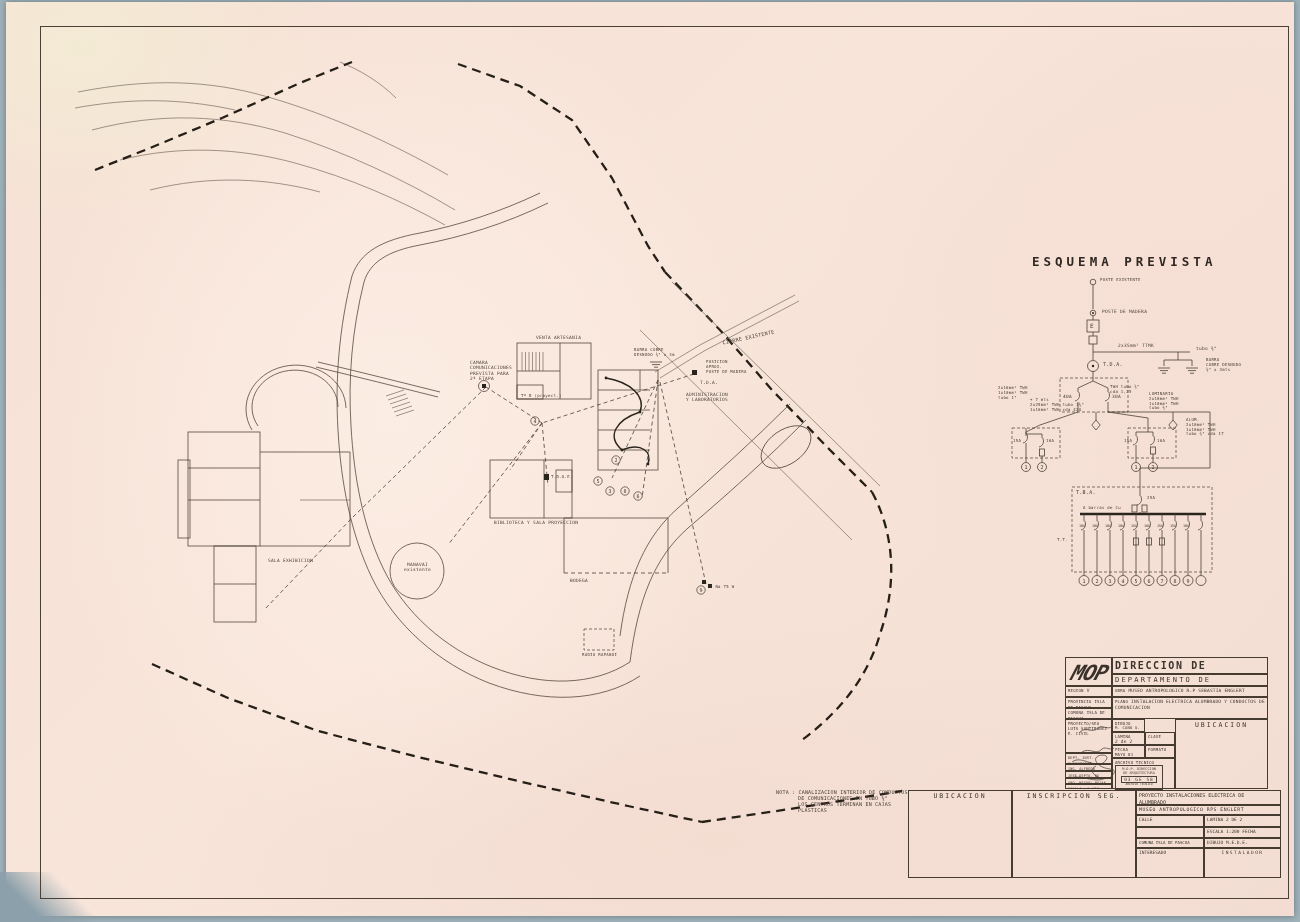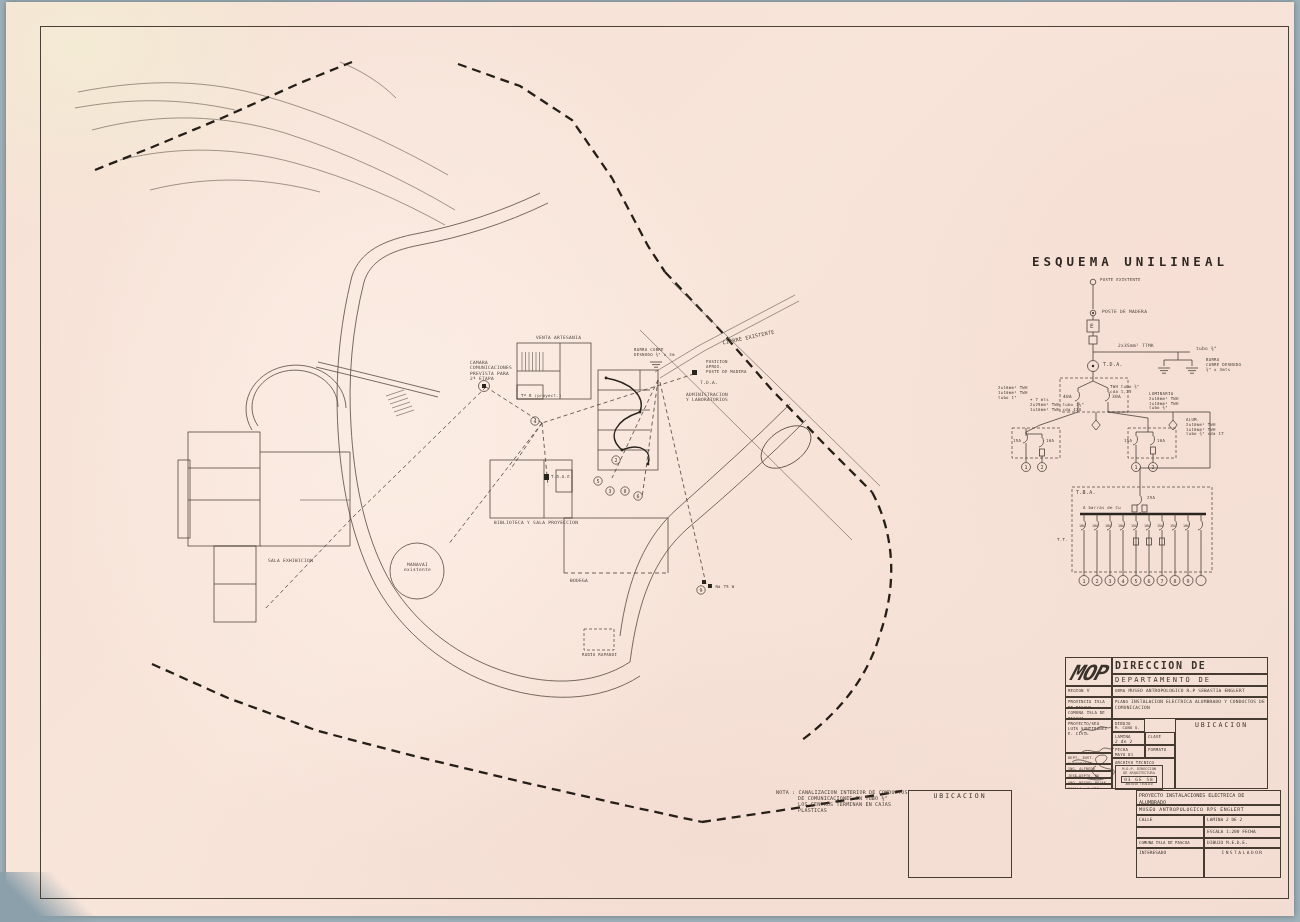--- a/index.html
+++ b/index.html
@@ -325,21 +325,21 @@
   <div class="lbl t45" style="left:404px;top:562px;text-align:center;">
     <div>MANAVAI</div>
       <div>existente</div>
   </div>
   <div class="lbl t45" style="left:570px;top:578px;">BODEGA</div>
   <div class="lbl t4" style="left:582px;top:653px;">RADIO RAPANUI</div>
   <div class="lbl t4" style="left:551px;top:475px;">T.D.A.E.</div>
   <div class="lbl t4" style="left:521px;top:394px;">Tº B (proyect.)</div>
   <div class="lbl t4" style="left:710px;top:585px;">2 Na 75 W</div>
 
-  <div class="esq-title">ESQUEMA UNILINEAL</div>
+  <div class="esq-title">ESQUEMA PREVISTA</div>
   <div class="lbl t4" style="left:1100px;top:278px;">POSTE EXISTENTE</div>
   <div class="lbl t45" style="left:1102px;top:309px;">POSTE DE MADERA</div>
   <div class="lbl t5" style="left:1103px;top:361px;">T.D.A.</div>
   <div class="lbl t45" style="left:1118px;top:343px;">2x35mm² TTMK</div>
   <div class="lbl t45" style="left:1196px;top:346px;">tubo ¾"</div>
   <div class="lbl t4" style="left:1206px;top:358px;">
     <div>BARRA</div>
       <div>COBRE DESNUDO</div>
       <div>¾" x 3mts</div>
   </div>
@@ -460,20 +460,23 @@
       <span class="cl" style="font-size:3.4px;">ESCALA</span>
       <span class="cv" style="font-size:3.6px;">1:100</span>
       
     </div>
   </div>
 
   <div class="tb" style="left:908px;top:790px;width:373px;height:88px;">
     <div class="cell hdrbox" style="left:0;top:0;width:104px;height:88px;">
       <span>UBICACION</span>
     </div>
+    <div class="cell hdrbox" style="left:104px;top:0;width:124px;height:88px;">
+      <span>INSCRIPCION SEG.</span>
+    </div>
     <div class="cell" style="left:228px;top:0;width:145px;height:15px;font-size:5px;line-height:1.3;">
       <div>PROYECTO INSTALACIONES ELECTRICA DE</div>
       <div>ALUMBRADO</div>
     </div>
     <div class="cell" style="left:228px;top:15px;width:145px;height:10px;font-size:4.8px;letter-spacing:.5px;">MUSEO ANTROPOLOGICO RPS ENGLERT</div>
     <div class="cell" style="left:228px;top:25px;width:68px;height:12px;">CALLE</div>
     <div class="cell" style="left:296px;top:25px;width:77px;height:12px;">LAMINA 2  DE  2</div>
     <div class="cell" style="left:228px;top:37px;width:68px;height:11px;"></div>
     <div class="cell" style="left:296px;top:37px;width:77px;height:11px;">ESCALA 1:200 FECHA</div>
     <div class="cell" style="left:228px;top:48px;width:68px;height:10px;font-size:4px;">COMUNA ISLA DE PASCUA</div>

